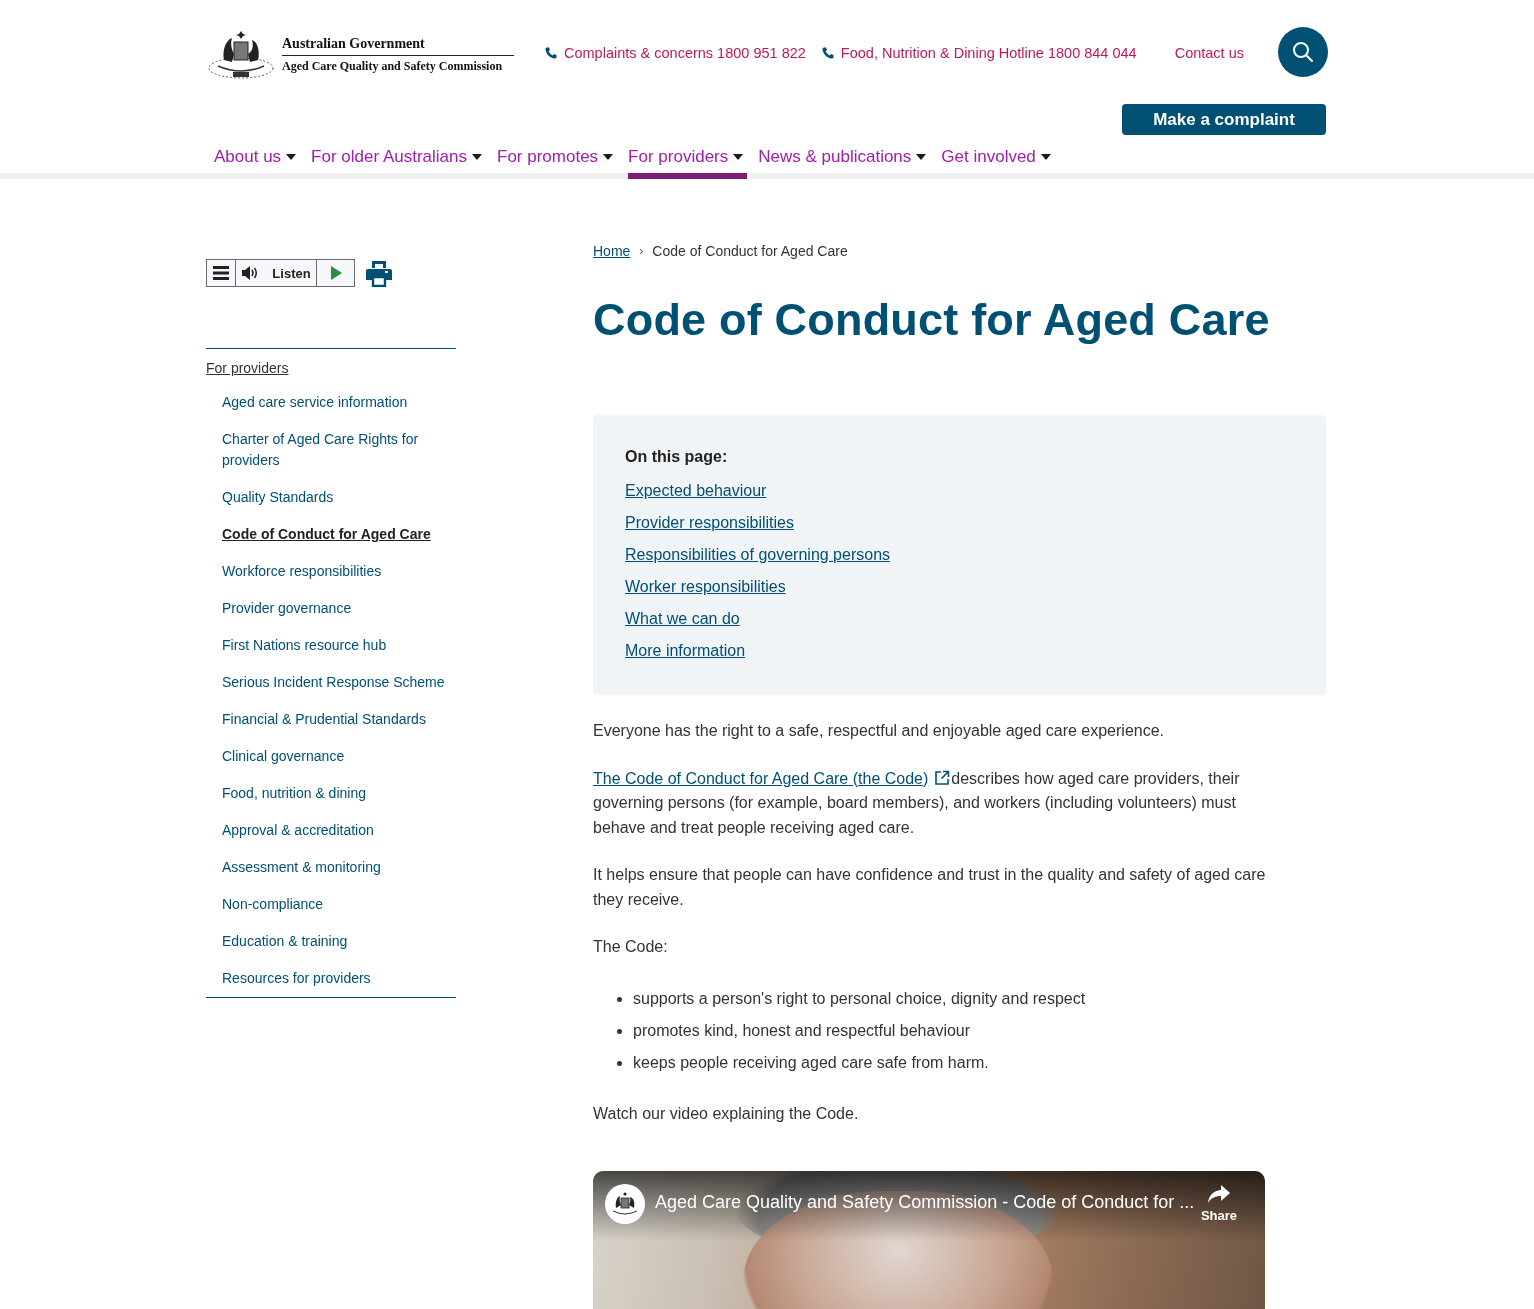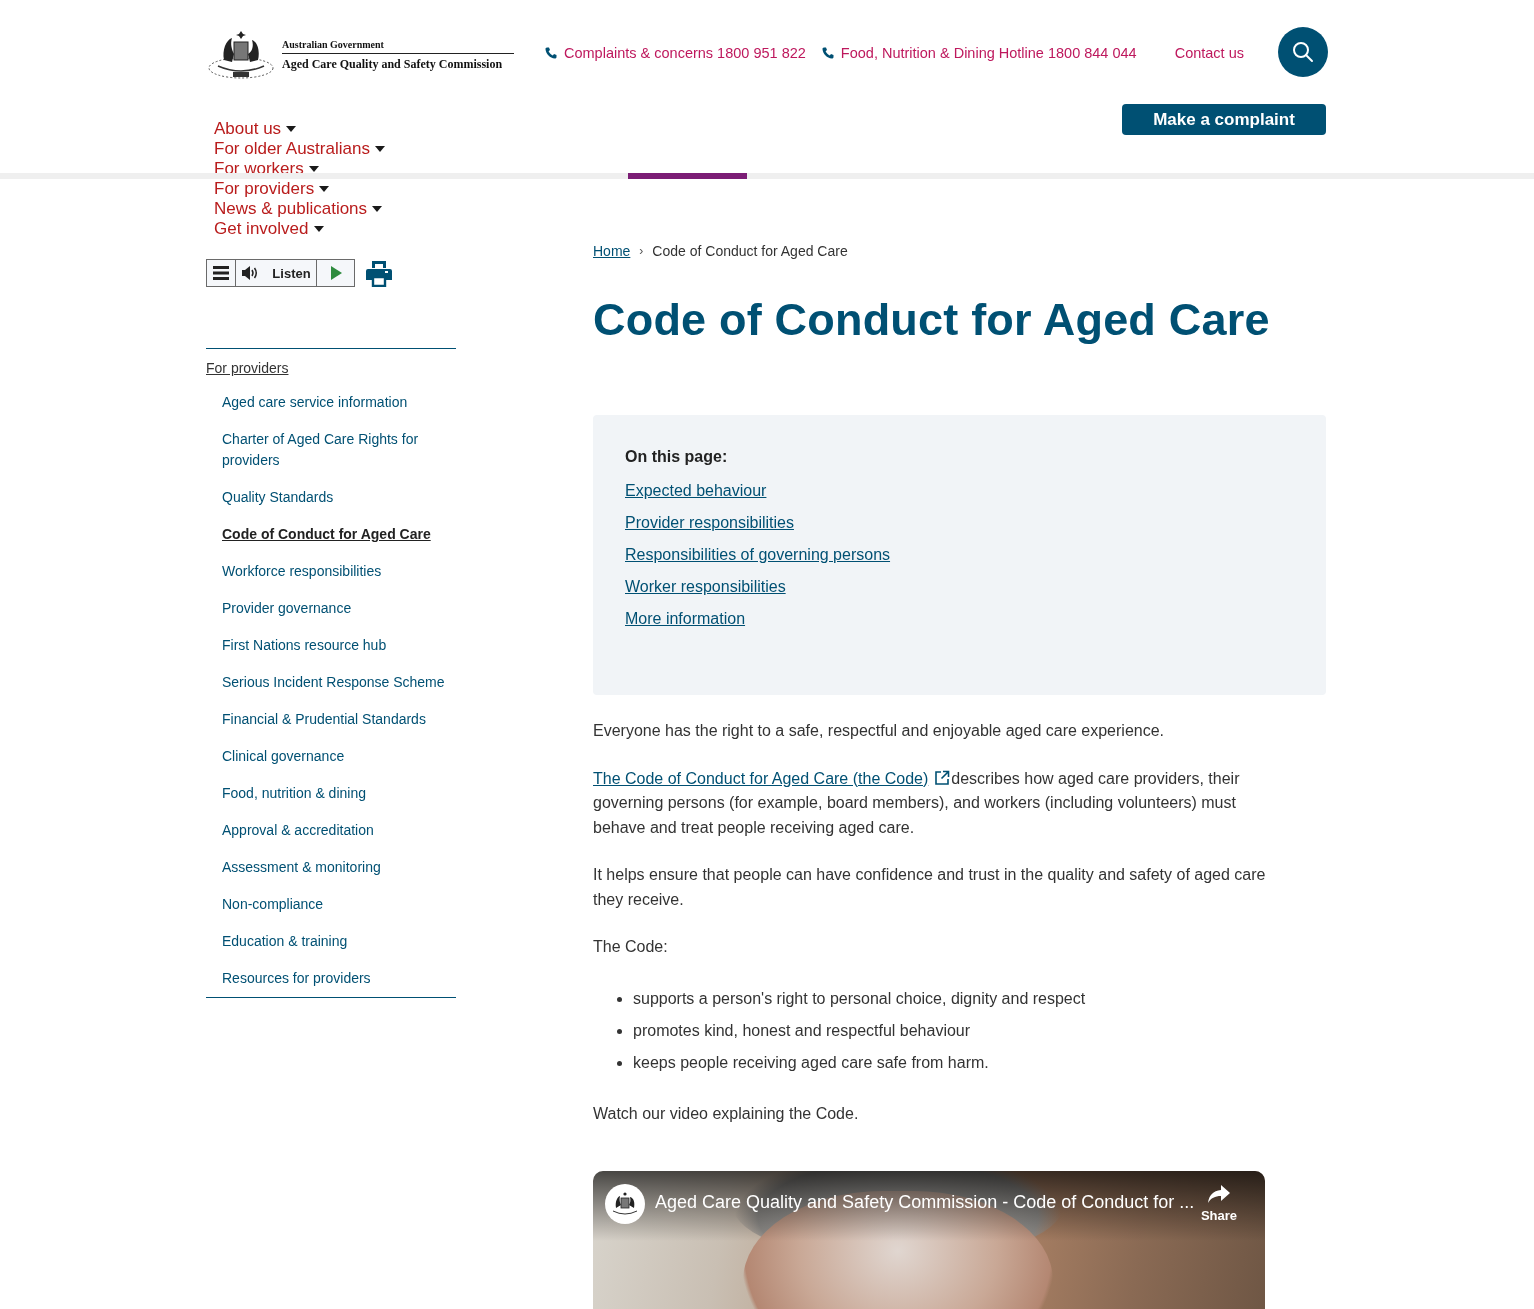--- a/index.html
+++ b/index.html
@@ -4,33 +4,33 @@
 <style>
   * { box-sizing: border-box; margin: 0; padding: 0; }
   html, body { width: 1534px; height: 1309px; overflow: hidden; background: #ffffff; }
   body { font-family: "Liberation Sans", "DejaVu Sans", sans-serif; color: #333; position: relative; }
 
   
   .header { position: absolute; left: 0; top: 0; width: 1534px; height: 173px; background: #fff; }
   .logo { position: absolute; left: 206px; top: 28px; display: flex; align-items: center; }
   .crest { width: 70px; height: 54px; }
   .logo-text { margin-left: 6px; font-family: "Liberation Serif", "DejaVu Serif", serif; font-weight: bold; color: #111; }
-  .logo-text .gov { font-size: 10px; padding-bottom: 3px; border-bottom: 1px solid #222; width: 232px; }
+  .logo-text .gov { font-size: 14px; padding-bottom: 3px; border-bottom: 1px solid #222; width: 232px; }
   .logo-text .agency { font-size: 12px; padding-top: 3px; }
 
   .util { position: absolute; top: 45px; left: 545px; display: flex; align-items: center; font-size: 14.5px; color: #be185d; }
   .util .phone { display: flex; align-items: center; margin-right: 16px; }
   .util .phone svg { width: 12px; height: 12px; margin-right: 7px; }
   .util .contact { margin-left: 22px; }
   .search-btn { position: absolute; left: 1278px; top: 27px; width: 50px; height: 50px; border-radius: 50%; background: #005073; display: flex; align-items: center; justify-content: center; }
   .search-btn svg { width: 22px; height: 22px; }
 
   .complaint-btn { position: absolute; left: 1122px; top: 104px; width: 204px; height: 31px; background: #005073; color: #fff; border-radius: 4px; font-weight: bold; font-size: 17px; display: flex; align-items: center; justify-content: center; }
 
-  .mainnav { position: absolute; left: 214px; top: 119px; display: flex; font-size: 17px; color: #b91c1c; flex-direction: column; }
+  .mainnav { position: absolute; left: 214px; top: 147px; display: flex; font-size: 17px; color: #a21caf; }
   .mainnav .item { display: flex; align-items: center; margin-right: 15px; }
   .mainnav .caret { display: inline-block; width: 0; height: 0; border-left: 5px solid transparent; border-right: 5px solid transparent; border-top: 6px solid #1a1a1a; margin-left: 5px; }
   .navbar-rule { position: absolute; left: 0; top: 173px; width: 1534px; height: 6px; background: #efefef; }
   .navbar-active { position: absolute; left: 628px; top: 173px; width: 119px; height: 6px; background: #7b1d75; }
 
   
   .tools { position: absolute; left: 206px; top: 259px; display: flex; align-items: center; }
   .player { display: flex; height: 28px; border: 1px solid #6a6a6a; background: #f5f7fa; }
   .player .seg { display: flex; align-items: center; justify-content: center; border-right: 1px solid #6a6a6a; gap: 8px; }
   .player .seg:last-child { border-right: none; }
@@ -122,21 +122,21 @@
   <nav class="mainnav">
     <div class="item">
         <span>About us</span>
         <span class="caret"></span>
       </div>
     <div class="item">
         <span>For older Australians</span>
         <span class="caret"></span>
       </div>
     <div class="item">
-        <span>For workers</span>
+        <span>For promotes</span>
         <span class="caret"></span>
       </div>
     <div class="item">
         <span>For providers</span>
         <span class="caret"></span>
       </div>
     <div class="item">
         <span>News &amp; publications</span>
         <span class="caret"></span>
       </div>
@@ -209,20 +209,21 @@
 </div>
 
 <h1 class="page-title">Code of Conduct for Aged Care</h1>
 
 <div class="toc">
   <div class="toc-title">On this page:</div>
   <a>Expected behaviour</a>
   <a>Provider responsibilities</a>
   <a>Responsibilities of governing persons</a>
   <a>Worker responsibilities</a>
+  <a>What we can do</a>
   <a>More information</a>
 </div>
 
 <div class="body">
   <p>Everyone has the right to a safe, respectful and enjoyable aged care experience.</p>
   <p>
     <a>The Code of Conduct for Aged Care (the Code)</a><svg class="ext" width="16" height="16" viewBox="0 0 16 16">
         <path d="M7 2 H2 V14 H14 V9" fill="none" stroke="#005073" stroke-width="1.6"></path>
         <path d="M9 1.5 H14.5 V7 M14.5 1.5 L7.5 8.5" fill="none" stroke="#005073" stroke-width="1.6"></path>
       </svg><span>describes how aged care providers, their governing persons (for example, board members), and workers (including volunteers) must behave and treat people receiving aged care.</span>

